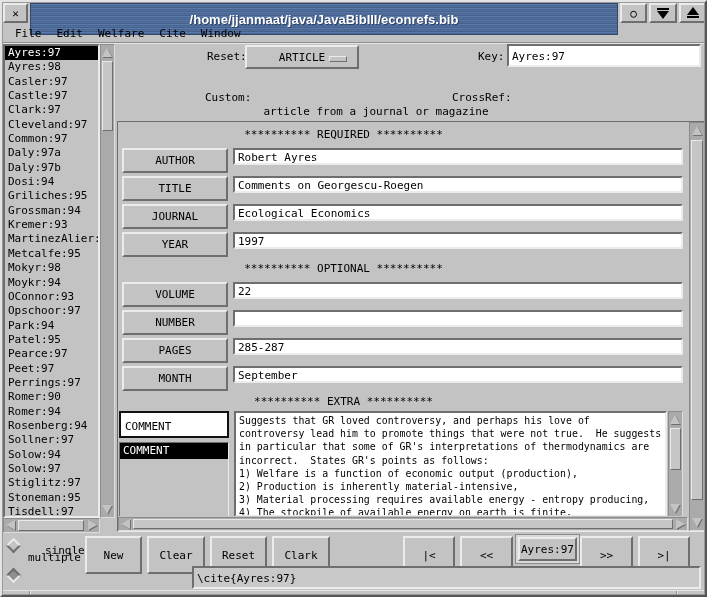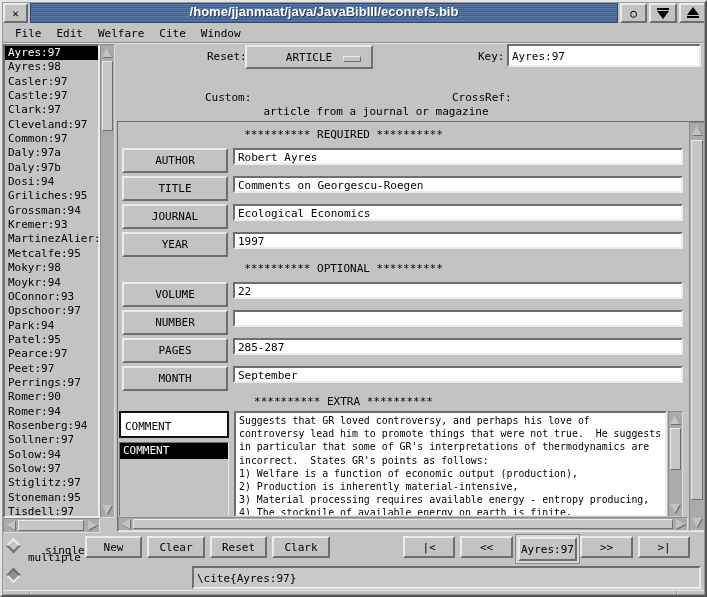--- a/index.html
+++ b/index.html
@@ -17,23 +17,23 @@
   .raised { background:#c3c3c3; border:2px solid; border-color:#ebebeb #6e6e6e #6e6e6e #ebebeb; }
   .sunken { border:2px solid; border-color:#6e6e6e #ebebeb #ebebeb #6e6e6e; }
   .btn { display:flex; align-items:center; justify-content:center; cursor:default; white-space:nowrap; }
 
   
   .titlebar { position:absolute; left:3px; top:3px; width:701px; height:20px; }
   .wbtn { position:absolute; top:0; height:20px; background:#c3c3c3; border:2px solid;
     border-color:#ebebeb #6e6e6e #6e6e6e #ebebeb; display:flex; align-items:center; justify-content:center;
     font-weight:bold; font-size:11px; }
   .close-b { left:0; width:25px; }
-  .title-area { position:absolute; left:27px; top:0; width:588px; height:20px;
+  .title-area { position:absolute; left:27px; top:0; width:588px; height:32px;
     background: repeating-linear-gradient(180deg,#5a7aac 0 1px,#48658f 1px 2px,#52719f 2px 3px,#44608a 3px 4px);
-    border:1px solid #33496b; display:flex; align-items:flex-start; justify-content:center; }
+    border:1px solid #33496b; display:flex; align-items:center; justify-content:center; }
   .title-text { color:#fff; font-family:"Liberation Sans",sans-serif; font-weight:bold; font-size:13px;
     text-shadow:1px 1px 0 #2e4264; white-space:nowrap; }
   .circle-b { left:617px; width:27px; }
   .icf-b { left:646px; width:28px; flex-direction:column; }
   .max-b { left:676px; width:28px; flex-direction:column; }
   .ctl-bar { width:12px; height:2px; background:#000; margin:1px 0; }
   .tri-dn-s { width:0; height:0; border-left:6px solid transparent; border-right:6px solid transparent; border-top:8px solid #000; }
   .tri-up-s { width:0; height:0; border-left:6px solid transparent; border-right:6px solid transparent; border-bottom:8px solid #000; }
 
   
@@ -54,21 +54,21 @@
   .arr.up   { border-left:5px solid transparent; border-right:5px solid transparent; border-bottom:9px solid #c3c3c3; }
   .arr.down { border-left:5px solid transparent; border-right:5px solid transparent; border-top:9px solid #c3c3c3; }
   .arr.left { border-top:5px solid transparent; border-bottom:5px solid transparent; border-right:9px solid #c3c3c3; }
   .arr.right{ border-top:5px solid transparent; border-bottom:5px solid transparent; border-left:9px solid #c3c3c3; }
 
   .side-vsb { left:100px; top:44px; width:15px; height:474px; }
   .side-hsb { left:3px; top:518px; width:97px; height:15px; }
 
   
   .lbl { position:absolute; white-space:nowrap; }
-  .type-dd { position:absolute; left:245px; top:45px; width:128px; height:24px; }
+  .type-dd { position:absolute; left:245px; top:45px; width:114px; height:24px; }
   .dd-dash { position:absolute; right:10px; top:9px; width:18px; height:6px; background:#c3c3c3;
     border:1px solid; border-color:#ebebeb #6e6e6e #6e6e6e #ebebeb; }
   .tfield { background:#fff; border:2px solid; border-color:#6e6e6e #ebebeb #ebebeb #6e6e6e;
     font:inherit; color:#000; padding:1px 1px 0 3px; outline:none; width:100%; height:100%; }
   .key-wrap { position:absolute; left:507px; top:44px; width:194px; height:23px; }
   .desc { position:absolute; top:105px; left:376px; transform:translateX(-50%); white-space:nowrap; }
 
   
   .panel { position:absolute; left:117px; top:121px; width:589px; height:411px;
     border:1px solid; border-color:#6e6e6e #ebebeb #ebebeb #6e6e6e; }
@@ -91,21 +91,21 @@
     font-size:9.9px; line-height:13.2px; white-space:pre; overflow:hidden; resize:none; outline:none; padding:1px 0 0 3px; }
   .ta-vsb { width:15px; flex:none; position:relative; margin-left:1px; background:#aaaaaa;
     border:1px solid; border-color:#8b8b8b #dcdcdc #dcdcdc #8b8b8b; }
   .panel-vsb { position:absolute; right:0; top:0; width:16px; height:100%; }
   .panel-hsb { position:absolute; left:0; bottom:0; right:17px; height:14px; }
 
   
   .diamond { position:absolute; width:11px; height:11px; transform:rotate(45deg); background:#c3c3c3;
     border:2px solid; border-color:#ebebeb #6e6e6e #6e6e6e #ebebeb; }
   .diamond.sel { background:#909090; border-color:#6e6e6e #ebebeb #ebebeb #6e6e6e; }
-  .fbtn { position:absolute; height:22px; }
+  .fbtn { position:absolute; height:38px; }
   .nav-current { box-shadow:0 0 0 2px #d9d9d9, 0 0 0 3px #8a8a8a; }
   .cite-wrap { position:absolute; left:192px; top:566px; width:509px; height:23px; }
   .cite-wrap .tfield { background:#c9c9c9; }
 
   .bottom-frame { position:absolute; left:0; top:590px; width:707px; height:7px;
     border-top:1px solid #e4e4e4; }
   .notch { position:absolute; top:0; width:2px; height:7px; background:#8f8f8f; border-right:1px solid #e4e4e4; }
 </style>
 </head>
 <body>

